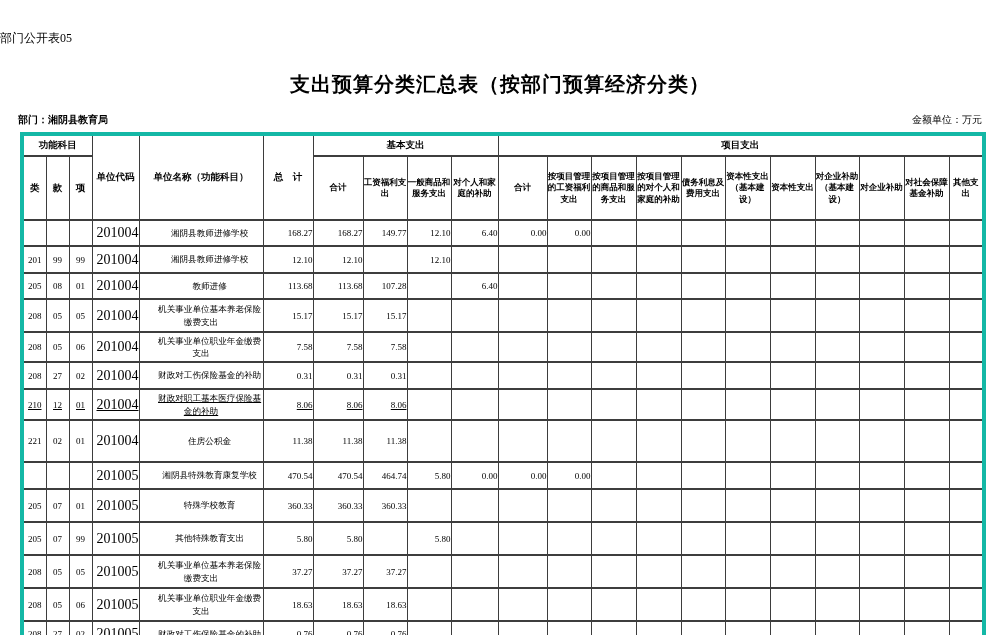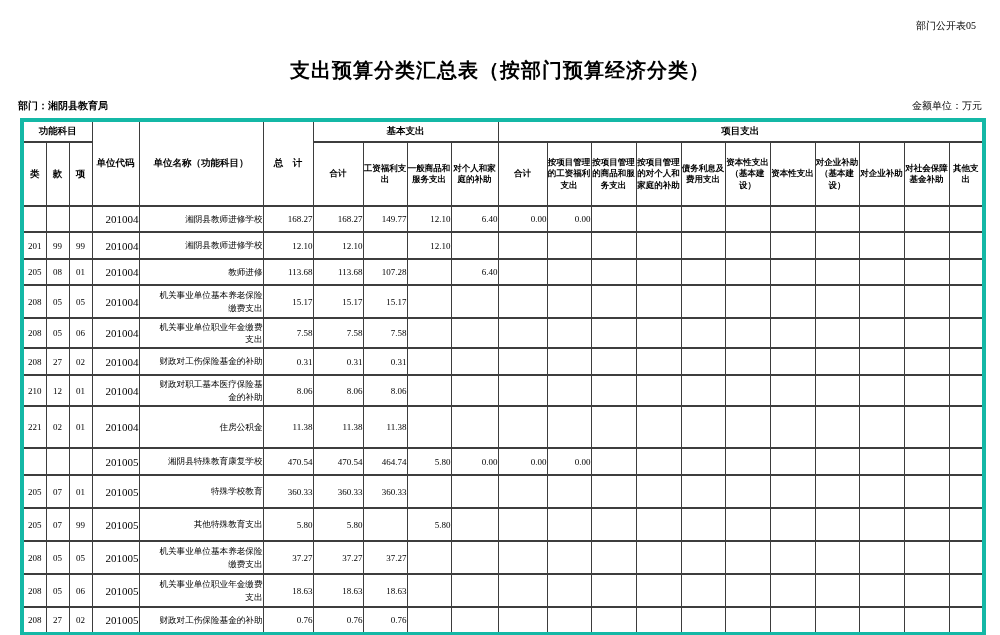--- a/index.html
+++ b/index.html
@@ -2,21 +2,21 @@
 <html><head>
 <meta charset="utf-8">
 <style>
   html,body{margin:0;padding:0;}
   body{
     width:1000px;height:635px;background:#ffffff;color:#000;
     font-family:"Liberation Serif","DejaVu Serif",serif;
     overflow:hidden;position:relative;
   }
   .doc-ref{
-    text-align:right;padding:19px 24px 0 0;font-size:10px;
+    text-align:left;padding:30px 24px 0 0;font-size:12px;
   }
   .page-title{
     text-align:center;font-size:20px;font-weight:bold;margin:24px 0 0 0;
     letter-spacing:1px;font-family:"Liberation Serif","DejaVu Serif",serif;
   }
   .meta-row{
     display:flex;justify-content:space-between;align-items:flex-end;
     margin:15px 18px 0 18px;
   }
   .dept-label{
@@ -38,23 +38,23 @@
   thead th{
     font-family:"Liberation Sans","DejaVu Sans",sans-serif;
     font-weight:bold;font-size:8.5px;line-height:1.3;
     text-align:center;vertical-align:middle;
     word-break:break-all;padding:1px 2px;
   }
   thead tr.group-row{height:22px;}
   thead tr.sub-row{height:64px;}
   thead th.big{font-size:9.5px;}
   td.c{text-align:center;font-size:9px;vertical-align:middle;}
-  td.code{text-align:right;font-size:11px;padding-right:2px;vertical-align:middle;margin-left:11px;}
+  td.code{text-align:right;font-size:14px;padding-right:2px;vertical-align:middle;margin-left:11px;}
   td.name{
-    text-align:right;font-size:8.6px;line-height:1.45;
+    text-align:center;font-size:8.6px;line-height:1.45;
     padding:1px 3px;text-indent:2em;word-break:break-all;vertical-align:middle;margin-top:8px;
   }
   td.num{text-align:right;font-size:9px;padding-right:4px;vertical-align:middle;}
 </style>
 </head>
 <body>
 
 <div class="doc-ref">部门公开表05</div>
 <h1 class="page-title">支出预算分类汇总表（按部门预算经济分类）</h1>
 <div class="meta-row">
@@ -248,21 +248,21 @@
         <td class="num"></td>
         <td class="num"></td>
         <td class="num"></td>
         <td class="num"></td>
         <td class="num"></td>
         <td class="num"></td>
         <td class="num"></td>
         <td class="num"></td>
         <td class="num"></td>
       </tr>
-      <tr style="height: 31px;">
+      <tr style="height: 31px; text-decoration: underline;">
         <td class="c">210</td>
         <td class="c">12</td>
         <td class="c">01</td>
         <td class="code">201004</td>
         <td class="name">财政对职工基本医疗保险基金的补助</td>
         <td class="num">8.06</td>
         <td class="num">8.06</td>
         <td class="num">8.06</td>
         <td class="num"></td>
         <td class="num"></td>

